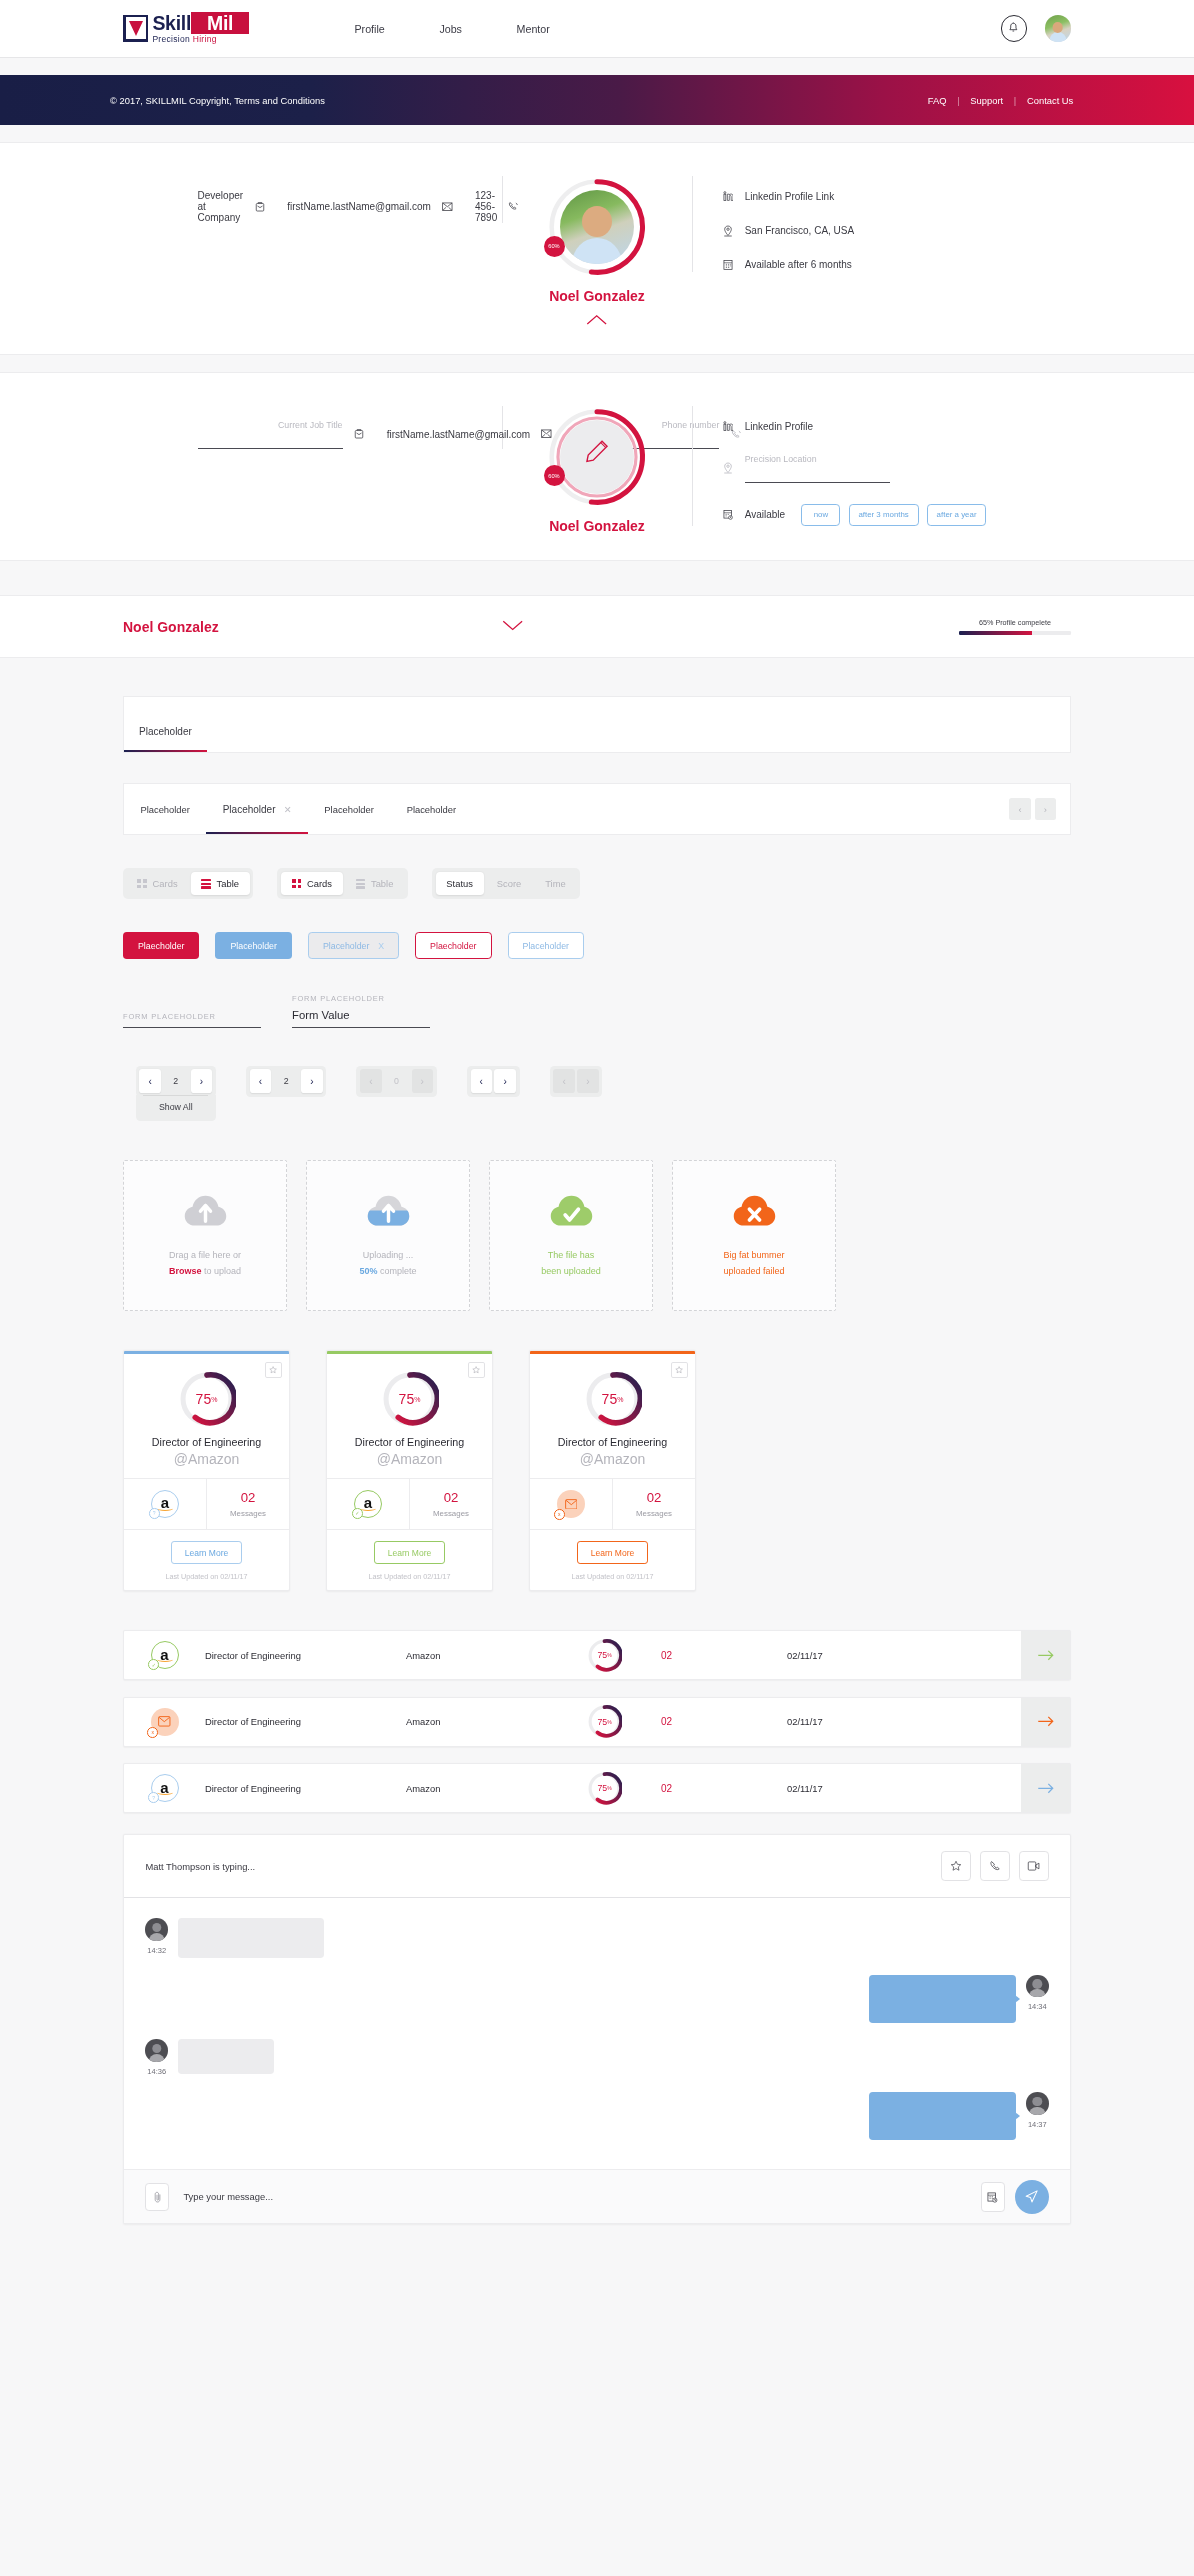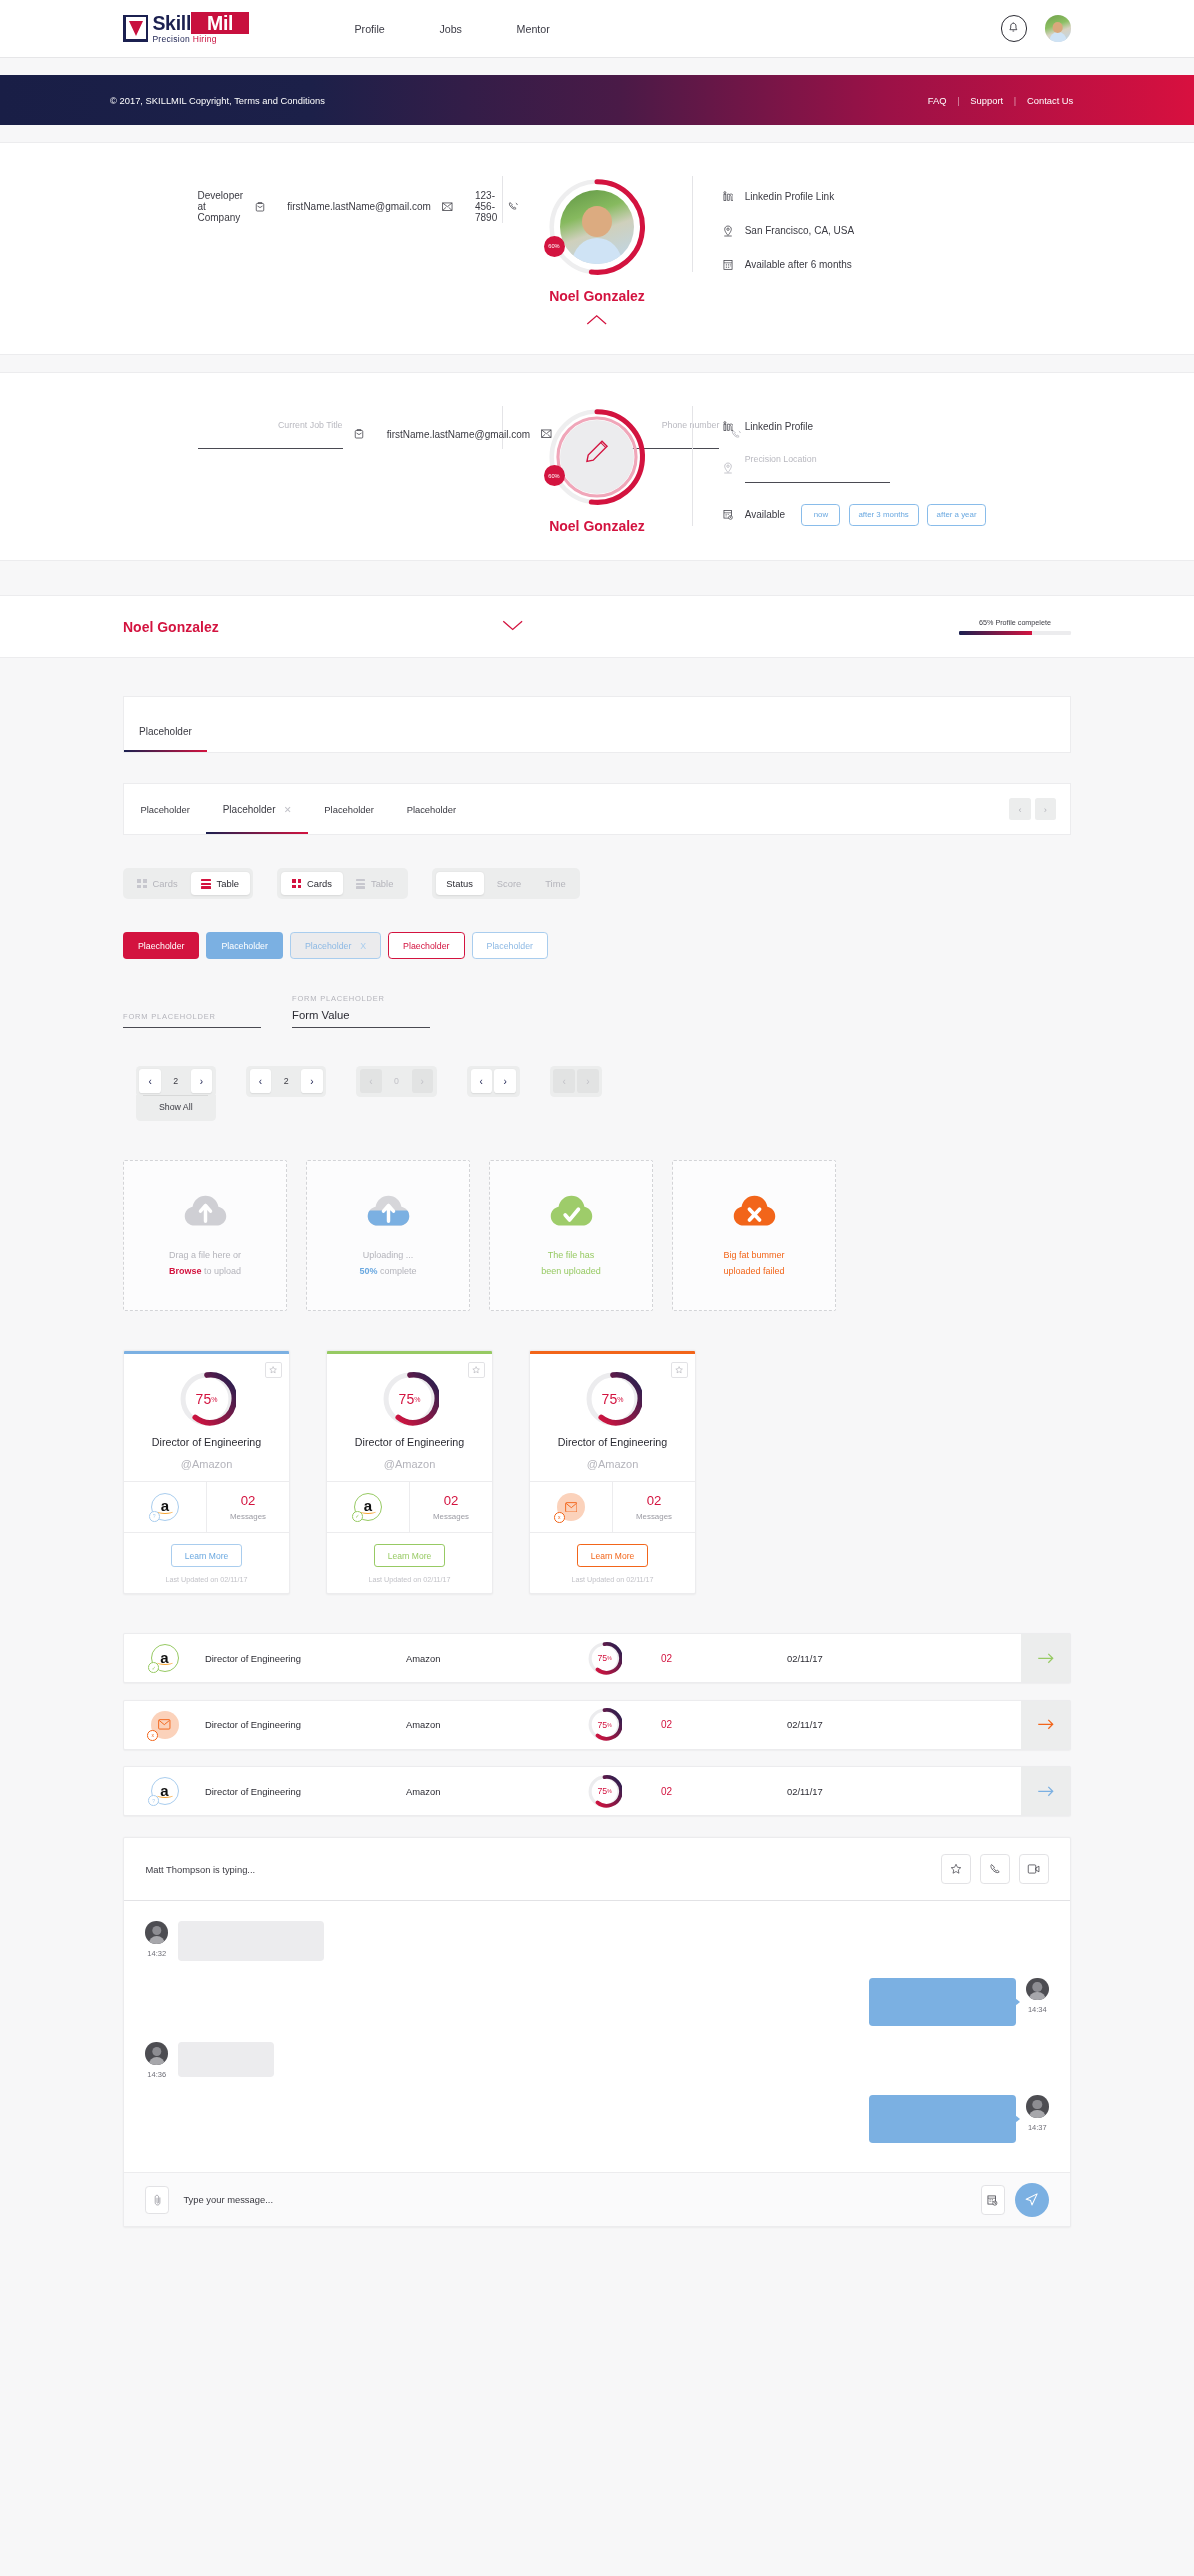--- a/index.html
+++ b/index.html
@@ -202,21 +202,21 @@
     border: none; font-family: inherit;
   }
   .seg.active { background: #fff; color: #2b2b33; box-shadow: 0 0.6px 1.9px rgba(0,0,0,.09); }
   .seg.active .seg-ico-cards i, .seg.active .seg-ico-table i { background: #d3133f; }
 
   .seg-ico-cards { display: grid; grid-template-columns: 1fr 1fr; gap: 1.9px; width: 9.4px; }
   .seg-ico-cards i { display: block; width: 3.8px; height: 3.8px; background: #c7c7ce; }
   .seg-ico-table { display: flex; flex-direction: column; gap: 1.6px; width: 9.4px; }
   .seg-ico-table i { display: block; width: 9.4px; height: 2.2px; border-radius: 0.6px; background: #c7c7ce; }
 
-  .pill-row { display: flex; gap: 7px; margin-bottom: 35px; align-items: center; }
+  .pill-row { display: flex; gap: 16px; margin-bottom: 35px; align-items: center; }
   .pill {
     border-radius: 3.8px; font-size: 8.8px; padding: 7.5px 14px; cursor: pointer;
     font-family: inherit; border: 0.9px solid transparent;
   }
   .pill.solid-red { background: #d3133f; color: #fff; }
   .pill.solid-blue { background: #7bb0e2; color: #fff; }
   .pill.grey-blue { background: #ebebed; color: #8db9e4; border-color: #a9cdee; display: flex; align-items: center; gap: 8.8px; }
   .pill.grey-blue .x { color: #a9cdee; }
   .pill.out-red { background: #fff; color: #d3133f; border-color: #d3133f; }
   .pill.out-blue { background: #fff; color: #8db9e4; border-color: #a9cdee; }
@@ -275,21 +275,21 @@
     border: 0.6px solid #e2e2e5; border-radius: 1.9px; background: #fff; cursor: pointer;
     display: flex; align-items: center; justify-content: center;
   }
   .donut { width: 58px; height: 58px; margin: 5px auto 0; position: relative; }
   .donut-lbl {
     position: absolute; inset: 0; display: flex; align-items: center; justify-content: center;
     color: #d3133f; font-size: 14px; font-weight: 400;
   }
   .donut-lbl sup { font-size: 7px; }
   .jobcard-title { font-size: 10.7px; color: #2b2b33; margin-top: 7.5px; }
-  .jobcard-sub { font-size: 11px; color: #b4b4bb; margin-top: 10px; margin-bottom: 11.3px; }
+  .jobcard-sub { font-size: 14px; color: #b4b4bb; margin-top: 3px; margin-bottom: 11.3px; }
   .jobcard-mid { display: flex; border-top: 0.6px solid #ececee; border-bottom: 0.6px solid #ececee; }
   .jc-cell { flex: 1; padding: 10.7px 0; text-align: center; }
   .jc-cell + .jc-cell { border-left: 0.6px solid #ececee; }
   .jc-count { font-size: 13.2px; color: #d3133f; }
   .jc-count-lbl { font-size: 7.9px; color: #9b9ba3; margin-top: 3.8px; }
   .amz {
     width: 28px; height: 28px; border-radius: 50%; border: 1px solid #a9cdee;
     display: inline-flex; align-items: center; justify-content: center; position: relative;
     background: #fff;
   }

